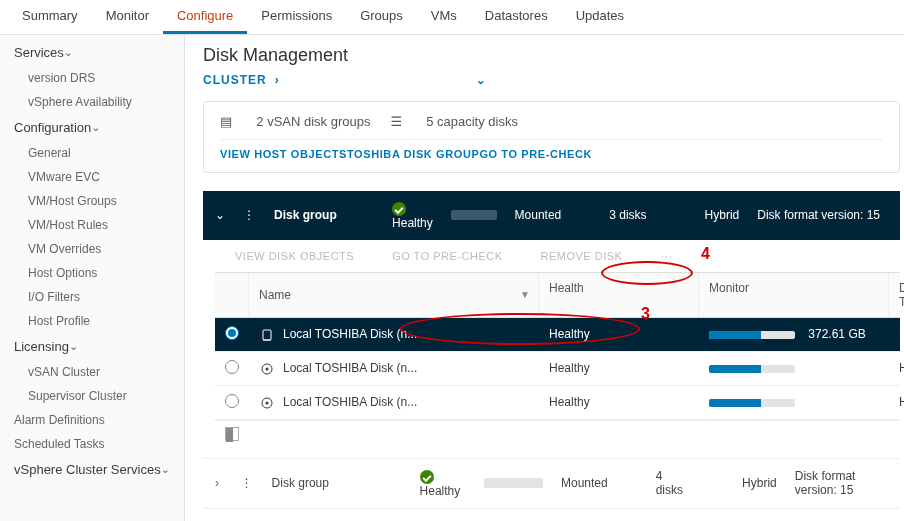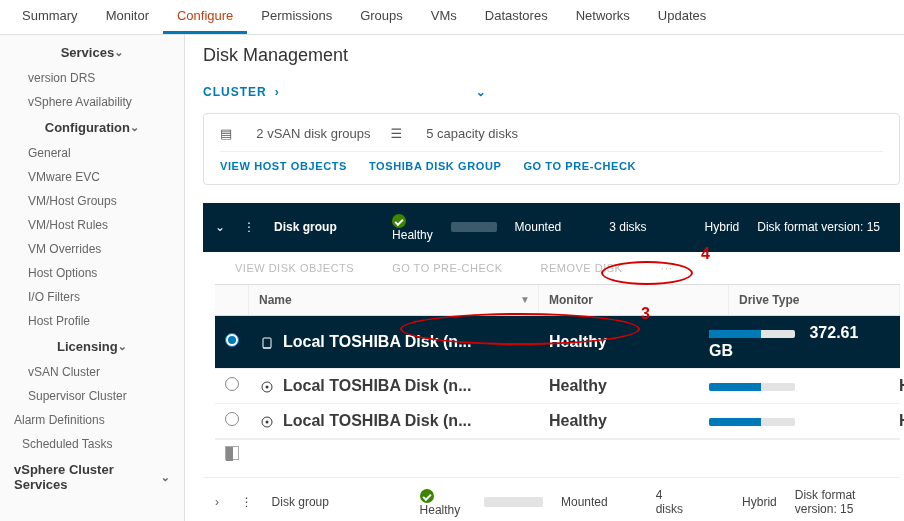--- a/index.html
+++ b/index.html
@@ -2,47 +2,47 @@
 <html><head>
 <meta charset="utf-8">
 <style>
   * { box-sizing: border-box; margin: 0; padding: 0; font-family: -apple-system, "Segoe UI", Arial, sans-serif; }
   body { font-size: 12px; color: #3b3b3b; background: #fff; width: 904px; }
   .topnav { display: flex; gap: 0; border-bottom: 1px solid #e0e0e0; padding: 0 8px; }
   .topnav .tab { padding: 8px 14px; color: #444; cursor: pointer; font-size: 13px; }
   .topnav .tab.active { color: #c2410c; border-bottom: 3px solid #0079b8; font-weight: 500; }
   .layout { display: flex; height: 490px; }
   .sidebar { width: 185px; border-right: 1px solid #e0e0e0; overflow-y: auto; padding: 4px 0; background: #fafafa; }
-  .side-header { display: flex; justify-content: center; align-items: center; padding: 6px 14px; font-weight: 700; font-size: 13px; cursor: pointer; }
+  .side-header { display: flex; justify-content: flex-start; align-items: center; padding: 6px 14px; font-weight: 400; font-size: 13px; cursor: pointer; }
   .side-header .chev { font-size: 11px; color: #666; }
   .side-item { padding: 5px 4px 5px 28px; font-size: 12px; color: #666; cursor: pointer; }
   .main { flex: 1; padding: 10px 4px 10px 18px; overflow: hidden; }
-  .page-title { font-size: 18px; font-weight: 400; color: #333; margin-bottom: 18px; }
+  .page-title { font-size: 18px; font-weight: 400; color: #333; margin-bottom: 6px; }
   .breadcrumb { font-size: 12px; color: #0079b8; letter-spacing: 1px; margin-bottom: 14px; display: flex; align-items: center; gap: 8px; font-weight: 600; }
   .breadcrumb .bc-right { color: #aaa; width: 180px; border-bottom: 1px solid transparent; }
   .panel { border: 1px solid #e0e0e0; border-radius: 4px; padding: 12px 16px; margin-bottom: 18px; }
   .summary-line { display: flex; gap: 20px; align-items: center; color: #555; font-size: 13px; margin-bottom: 10px; }
   .summary-line .ic { margin-right: 4px; }
-  .link-row { display: flex; gap: 22px; padding-top: 8px; border-top: 1px solid #eee; }
+  .link-row { display: flex; padding-top: 8px; border-top: 1px solid #eee; }
   .link-row .lnk { color: #0079b8; font-size: 11px; letter-spacing: 0.6px; font-weight: 600; cursor: pointer; }
   .dg-bar { background: #002538; color: #fff; display: flex; align-items: center; padding: 10px 12px; gap: 18px; font-size: 12px; }
   .dg-bar .expchev { cursor: pointer; }
   .dg-bar .title { font-weight: 600; flex: 0 0 100px; }
   .dg-bar .status { flex: 0 0 60px; }
   .dg-bar .barwrap { width: 78px; height: 10px; background: #3b5a6b; border-radius: 2px; overflow: hidden; }
   .dg-bar .barfill { height: 100%; background: #49afd9; }
   .dg-bar .cell { flex: 0 0 auto; }
   .green-check { display: inline-block; width: 14px; height: 14px; background: #3c8500; border-radius: 50%; position: relative; vertical-align: middle; margin-right: 6px; }
   .green-check::after { content: ""; position: absolute; left: 3px; top: 5px; width: 6px; height: 3px; border-left: 2px solid #fff; border-bottom: 2px solid #fff; transform: rotate(-45deg); }
   .disk-toolbar { display: flex; gap: 18px; padding: 10px 12px; font-size: 11px; letter-spacing: 0.5px; color: #bbb; }
   .disk-toolbar .tb-item { cursor: pointer; margin-left: 20px; }
-  .disk-table { margin-left: 12px; font-weight: bold; }
+  .disk-table { margin-left: 12px; }
   .disk-header { display: flex; border-top: 1px solid #ddd; border-bottom: 1px solid #ddd; background: #fafafa; font-size: 12px; color: #555; }
   .disk-header .hcol { padding: 8px 10px; border-right: 1px solid #eee; }
-  .disk-row { display: flex; align-items: center; border-bottom: 1px solid #eee; font-size: 16px; }
+  .disk-row { display: flex; align-items: center; border-bottom: 1px solid #eee; font-size: 12px; }
   .disk-row.selected { background: #002538; color: #fff; }
   .disk-row .rcol { padding: 8px 10px; }
   .col-radio { width: 34px; flex: 0 0 34px; text-align: center; }
   .col-name { width: 290px; flex: 0 0 290px; display: flex; align-items: center; gap: 8px; position: relative; }
   .col-name .sortcaret { position: absolute; right: 8px; font-size: 10px; color: #888;}
   .col-health { width: 160px; flex: 0 0 160px; }
   .col-cap { width: 190px; flex: 0 0 190px; }
   .col-type { flex: 1; }
   .radio { display: inline-block; width: 14px; height: 14px; border: 1px solid #888; border-radius: 50%; background: #fff; position: relative; }
   .radio.on { border-color: #0079b8; }
@@ -69,21 +69,20 @@
 <body>
 
 <div class="topnav" id="topnav">
     <div class="tab">Summary</div>
     <div class="tab">Monitor</div>
     <div class="tab active">Configure</div>
     <div class="tab">Permissions</div>
     <div class="tab">Groups</div>
     <div class="tab">VMs</div>
     <div class="tab">Datastores</div>
-    <div class="tab">Networks</div>
     <div class="tab">Updates</div>
   </div>
 
 <div class="layout">
 
   <div class="sidebar" id="sidebar">
       <div class="side-header">
         <span>Services</span>
         <span class="chev">⌄</span>
       </div>
@@ -101,21 +100,21 @@
       <div class="side-item">Host Options</div>
       <div class="side-item">I/O Filters</div>
       <div class="side-item">Host Profile</div>
       <div class="side-header">
         <span>Licensing</span>
         <span class="chev">⌄</span>
       </div>
       <div class="side-item">vSAN Cluster</div>
       <div class="side-item">Supervisor Cluster</div>
       <div class="side-item" style="padding-left: 14px;">Alarm Definitions</div>
-      <div class="side-item" style="padding-left: 22px;">Scheduled Tasks</div>
+      <div class="side-item" style="padding-left: 14px;">Scheduled Tasks</div>
       <div class="side-header">
         <span>vSphere Cluster Services</span>
         <span class="chev">⌄</span>
       </div>
     </div>
 
   <div class="main main-wrap">
     <div class="page-title">Disk Management</div>
     <div class="breadcrumb">
       <span>CLUSTER</span>
@@ -157,20 +156,21 @@
         <span class="tb-item">···</span>
       </div>
 
     <div class="disk-table">
       <div class="disk-header">
         <div class="hcol col-radio"></div>
         <div class="hcol col-name">
             <span>Name</span>
             <span class="sortcaret">▼</span>
           </div>
+        <div class="hcol col-health">Health</div>
         <div class="hcol col-cap">Monitor</div>
         <div class="hcol col-type">Drive Type</div>
       </div>
       <div id="disk-rows">
           <div class="disk-row selected">
             <div class="rcol col-radio"><span class="radio on"></span></div>
             <div class="rcol col-name">
               <span class="disk-icon"><svg width="16" height="14" viewBox="0 0 16 14">
                   <rect x="4" y="2" width="8" height="10" rx="1" fill="none" stroke="currentColor"></rect>
                   <line x1="4" y1="12" x2="12" y2="12" stroke="currentColor"></line>

